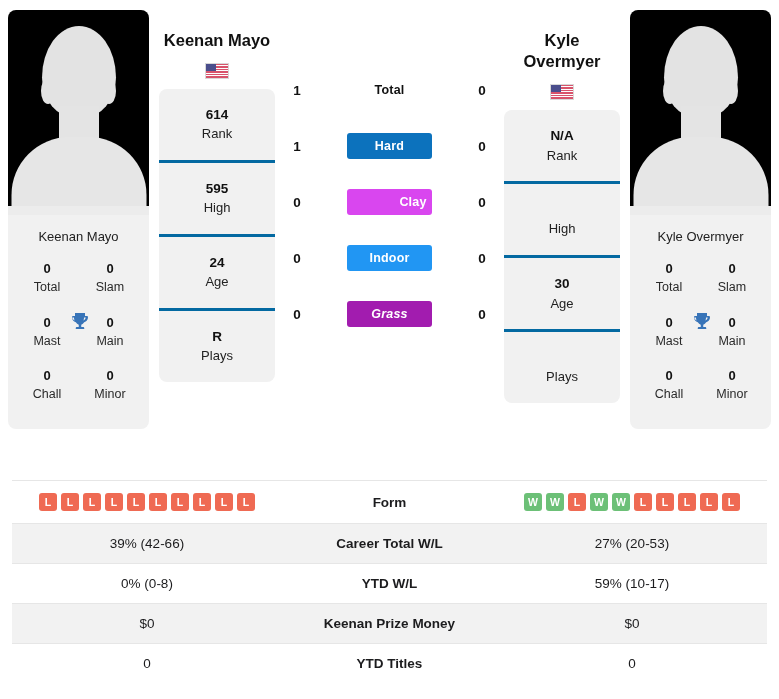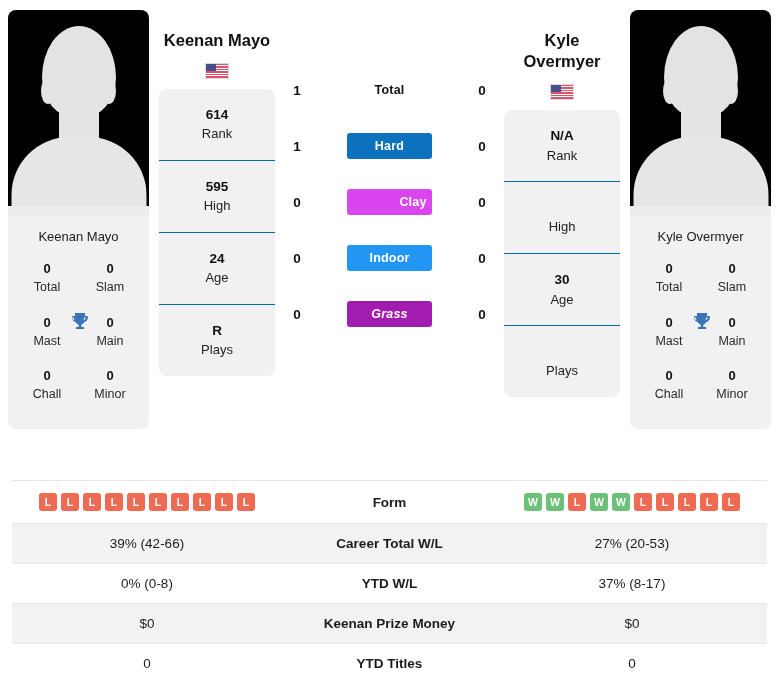--- a/index.html
+++ b/index.html
@@ -176,21 +176,21 @@
 
   .meta-card {
     background: #f1f1f1;
     border-radius: 8px;
     overflow: hidden;
     margin-top: 6px;
   }
   .meta-item {
     text-align: center;
     padding: 16px 4px 16px;
-    border-bottom: 1px solid #0369a1;
+    border-bottom: 3px solid #0369a1;
   }
   .meta-item:last-child { border-bottom: none; }
   .meta-val {
     font-size: 13.5px;
     font-weight: bold;
     color: #111;
     line-height: 1.5;
     min-height: 20px;
   }
   .meta-lbl {
@@ -495,21 +495,21 @@
         </td>
       </tr>
       <tr class="shaded">
         <td>39% (42-66)</td>
         <td class="label">Career Total W/L</td>
         <td>27% (20-53)</td>
       </tr>
       <tr>
         <td>0% (0-8)</td>
         <td class="label">YTD W/L</td>
-        <td>37% (8-17)</td>
+        <td>59% (10-17)</td>
       </tr>
       <tr class="shaded">
         <td>$0</td>
         <td class="label">Keenan Prize Money</td>
         <td>$0</td>
       </tr>
       <tr>
         <td>0</td>
         <td class="label">YTD Titles</td>
         <td>0</td>

